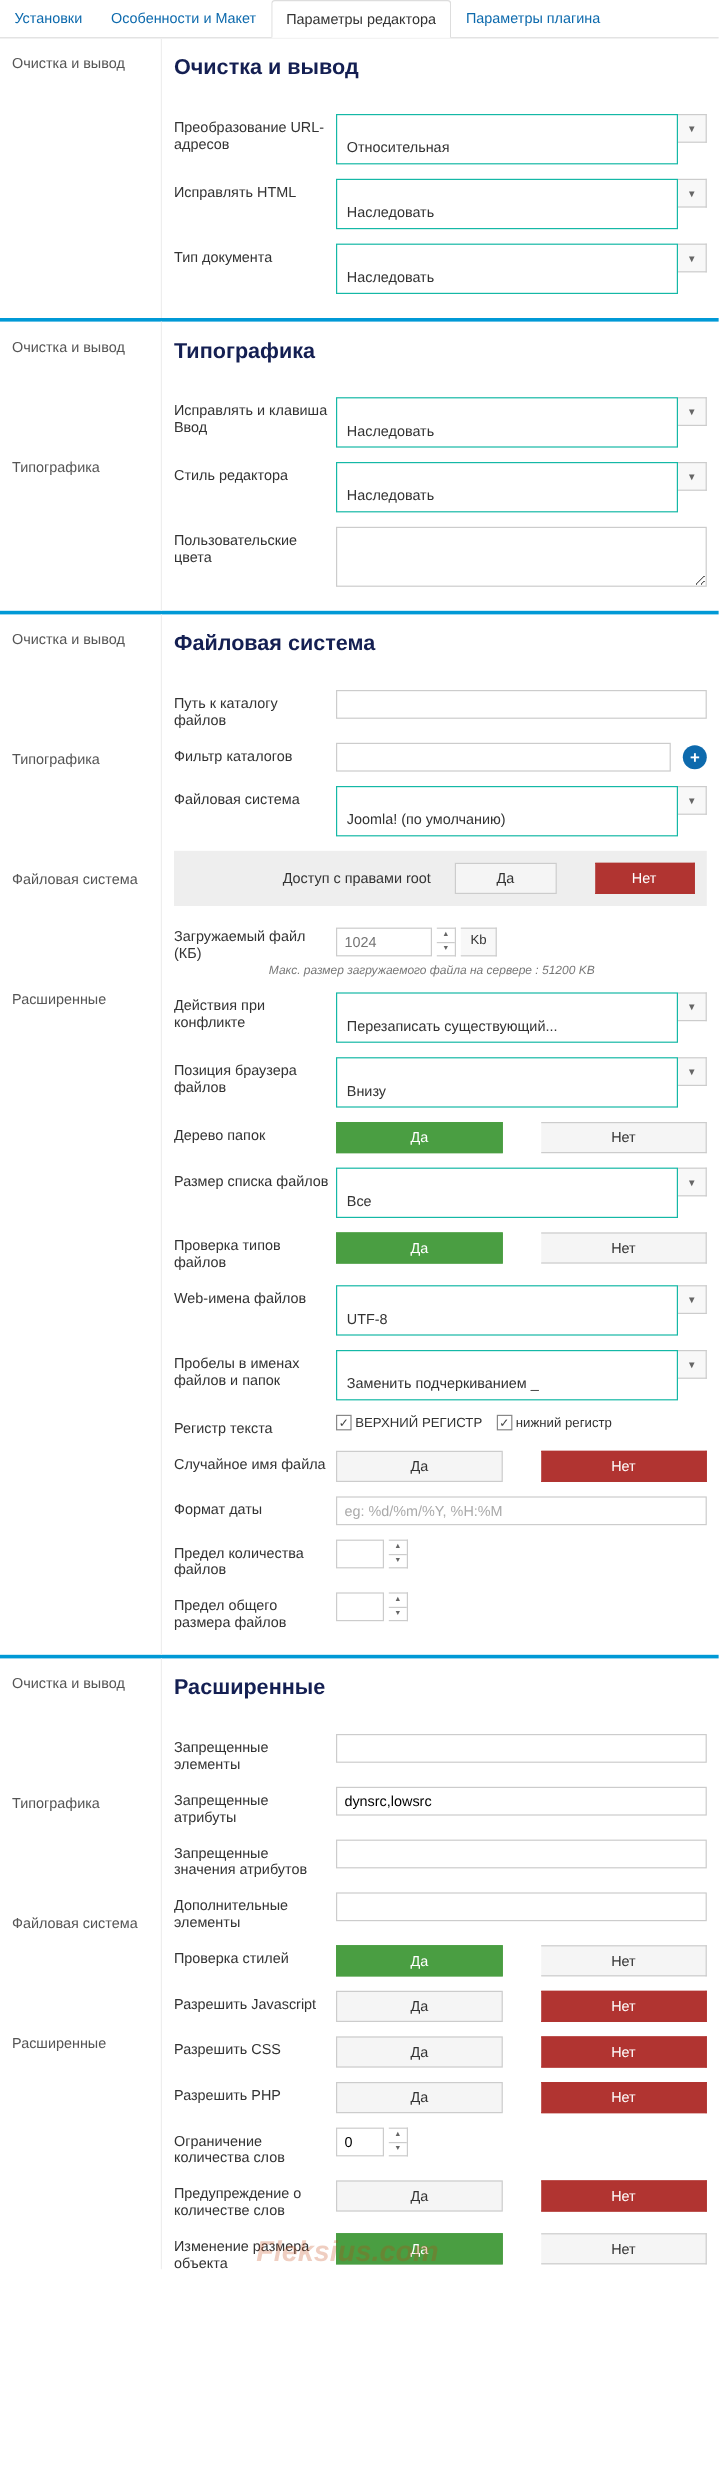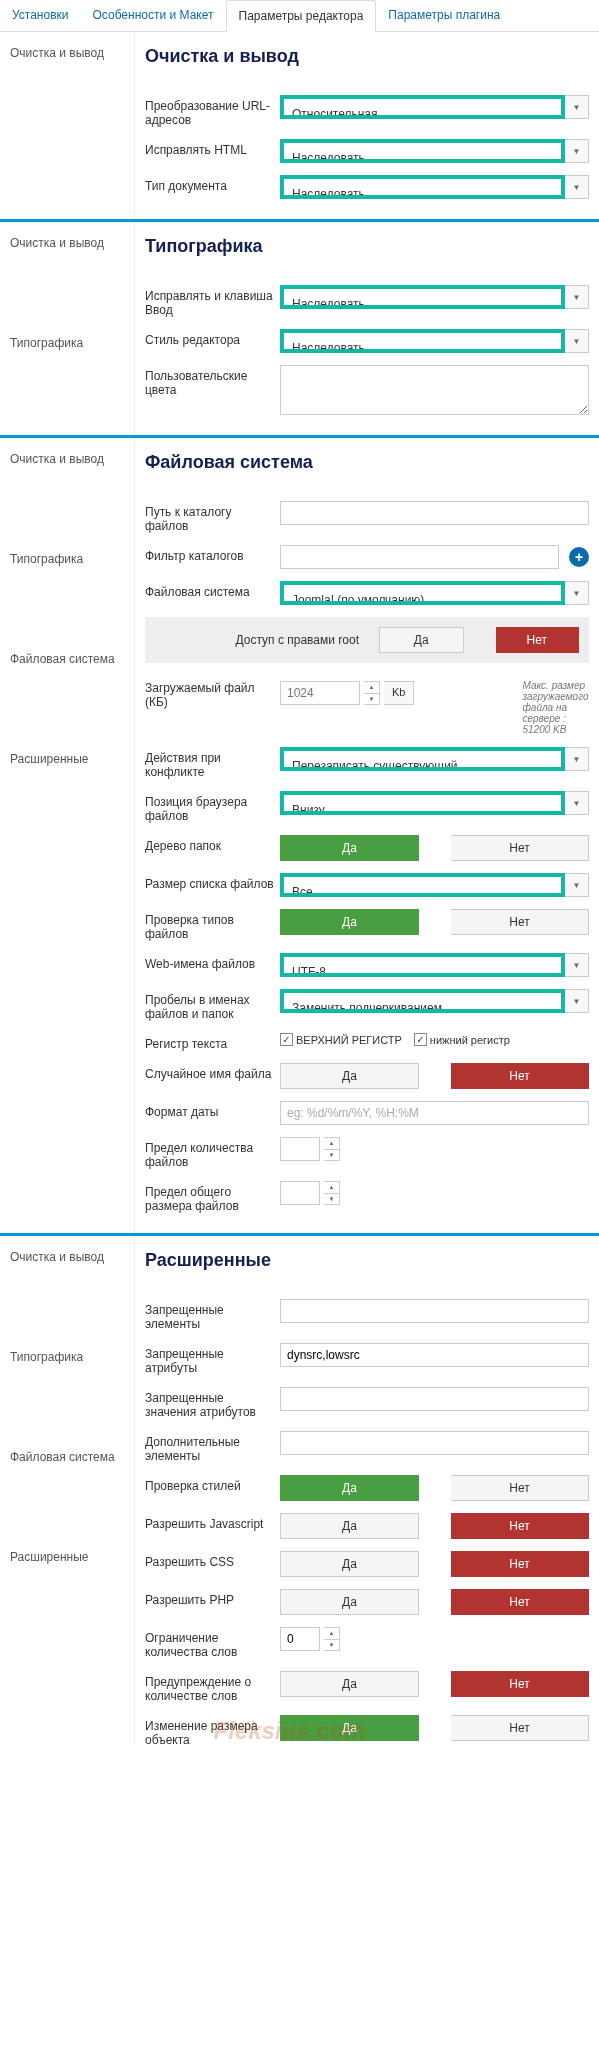--- a/index.html
+++ b/index.html
@@ -9,21 +9,21 @@
 .tab.active { border: 1px solid #ddd; border-bottom: 1px solid #fff; color: #333; border-radius: 3px 3px 0 0; margin-bottom: -1px; background: #fff; }
 .block { display: flex; }
 .sidebar { width: 135px; padding: 6px 0; border-right: 1px solid #eee; }
 .sidebar-item { padding: 8px 10px; color: #555; font-size: 12px; cursor: pointer; margin-bottom: 70px; }
 .content { flex: 1; padding: 8px 10px; }
 h2 { color: #141f52; font-size: 18px; font-weight: bold; margin: 6px 0 28px 0; }
 .row { display: flex; align-items: flex-start; margin-bottom: 12px; }
 .lbl { width: 135px; font-size: 12px; color: #333; padding-top: 4px; padding-right: 6px; }
 .ctl { flex: 1; display: flex; align-items: center; gap: 4px; }
 .sel { flex: 1; display: flex; }
-.sel-val { flex: 1; border: 4px solid #14b8a6; padding: 8px 8px; font-size: 12px; background: #fff; height: 24px; white-space: nowrap; overflow: hidden; text-overflow: ellipsis; }
+.sel-val { flex: 1; border: 1px solid #14b8a6; padding: 20px 8px; font-size: 12px; background: #fff; height: 24px; white-space: nowrap; overflow: hidden; text-overflow: ellipsis; }
 .sel-btn { width: 24px; height: 24px; border: 1px solid #ccc; border-left: none; background: #f8f8f8; display: flex; align-items: center; justify-content: center; font-size: 8px; color: #666; }
 .txt { border: 1px solid #ccc; padding: 4px 6px; font-size: 12px; height: 24px; flex: 1; }
 .txt::placeholder { color: #aaa; }
 .ta { border: 1px solid #ccc; padding: 4px 6px; font-size: 12px; height: 50px; width: 100%; resize: both; }
 .hr { height: 3px; background: #0099d6; border: none; }
 .btngrp { display: flex; flex: 1; }
 .bg-btn { flex: 1; text-align: center; padding: 5px 0; font-size: 12px; border: 1px solid #ccc; background: #f5f5f5; cursor: pointer; }
 .bg-btn + .bg-btn { border-left: none; margin-left: 32px; }
 .bg-btn.green { background: #4a9e42; color: #fff; border-color: #4a9e42; }
 .bg-btn.red { background: #b13431; color: #fff; border-color: #b13431; }
@@ -155,33 +155,33 @@
           </div>
         </div>
     </div>
     <div class="rootrow">
       <div class="lbl2">Доступ с правами root</div>
       <div class="btngrp">
         <div class="bg-btn">Да</div>
         <div class="bg-btn red">Нет</div>
       </div>
     </div>
-    <div class="row" style="flex-direction:row;">
+    <div class="row" style="flex-direction:column;">
       <div style="display:flex;width:100%;">
         <div class="lbl">Загружаемый файл (КБ)</div>
         <div class="ctl" style="flex:0 0 auto;">
           <input class="num" placeholder="1024" style="">
           <div class="spin">
               <div>▲</div>
               <div>▼</div>
             </div>
           <div class="unit">Kb</div>
         </div>
       </div>
-      <div class="hint" style="margin-left:108px;">Макс. размер загружаемого файла на сервере : 51200 KB</div>
+      <div class="hint" style="margin-left:79px;">Макс. размер загружаемого файла на сервере : 51200 KB</div>
     </div>
     <div class="row">
       <div class="lbl">Действия при конфликте</div>
       <div class="ctl">
           <div class="sel">
             <div class="sel-val">Перезаписать существующий...</div>
             <div class="sel-btn">▼</div>
           </div>
         </div>
     </div>

